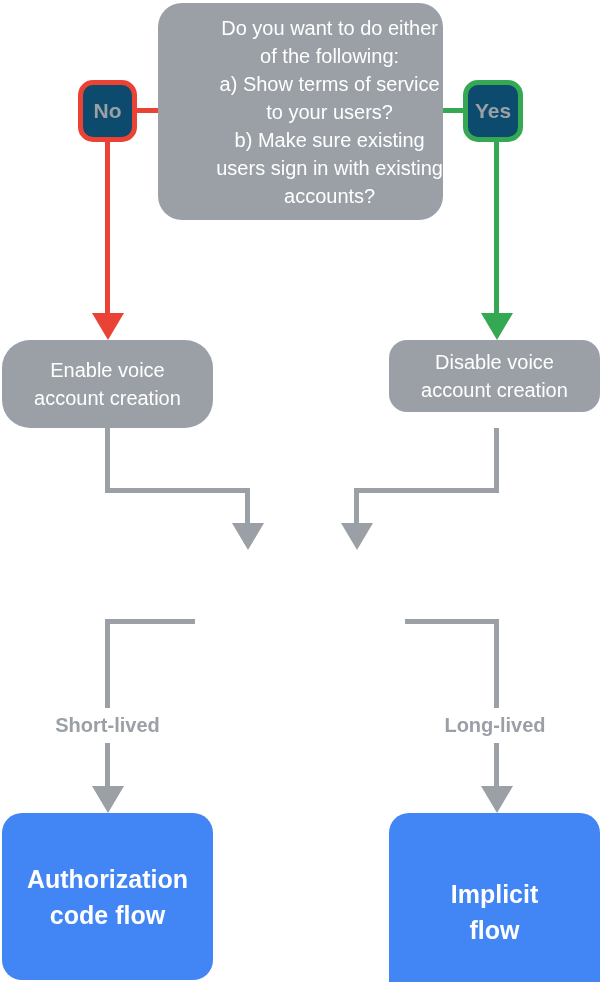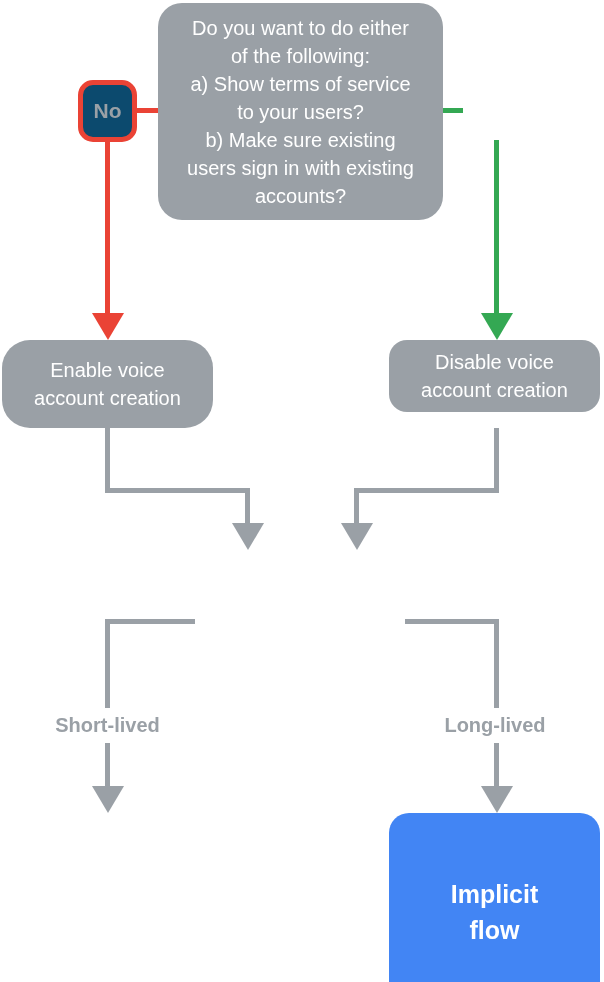--- a/index.html
+++ b/index.html
@@ -92,21 +92,21 @@
   #arrow-merge-right   { left:341px; top:523px; }
 
   #conn-short-h  { left:105px; top:619px; width:90px; height:5px; }
   #conn-short-v  { left:105px; top:619px; width:5px;  height:167px; }
   #arrow-short   { left:92px;  top:786px; }
   #conn-long-h   { left:405px; top:619px; width:94px; height:5px; }
   #conn-long-v   { left:494px; top:619px; width:5px;  height:167px; }
   #arrow-long    { left:481px; top:786px; }
 
   
-  #node-root     { left:158px; top:3px;   width:285px; height:217px; border-radius:24px; }
+  #node-root     { left:158px; top:3px;   width:285px; height:217px; border-radius:24px;justify-content:flex-end; }
   #badge-no      { left:78px;  top:80px;  width:59px;  height:62px; border:5px solid var(--red); }
   #badge-yes     { left:463px; top:80px;  width:60px;  height:62px; border:5px solid var(--green); }
   #node-enable   { left:2px;   top:340px; width:211px; height:88px; border-radius:28px; }
   #node-disable  { left:389px; top:340px; width:211px; height:72px; border-radius:18px; }
   #node-token    { left:193px; top:550px; width:214px; height:142px; border-radius:18px; }
   #label-short   { left:23px;  top:708px; width:169px; height:35px; }
   #label-long    { left:410px; top:708px; width:170px; height:35px; }
   #node-auth     { left:2px;   top:813px; width:211px; height:167px; }
   #node-implicit { left:389px; top:813px; width:211px; height:197px; }
 </style>
@@ -146,39 +146,46 @@
 to your users?
 b) Make sure existing
 users sign in with existing
 accounts?</div>
   </div>
 
   <div class="node badge" id="badge-no">
     <span class="node-text">No</span>
   </div>
 
+  <div class="node badge" id="badge-yes">
+    <span class="node-text">Yes</span>
+  </div>
 
   <div class="node gray-node" id="node-enable">
     <div class="node-text">Enable voice
 account creation</div>
   </div>
 
   <div class="node gray-node" id="node-disable">
     <div class="node-text">Disable voice
 account creation</div>
   </div>
 
 
   <div class="edge-label" id="label-long">
     <span class="node-text">Long-lived</span>
   </div>
 
   <div class="edge-label" id="label-short">
     <span class="node-text">Short-lived</span>
   </div>
 
+  <div class="node blue-node" id="node-auth">
+    <div class="node-text">Authorization
+code flow</div>
+  </div>
 
   <div class="node blue-node" id="node-implicit">
     <div class="node-text">Implicit
 flow</div>
   </div>
 
 </div>
 
 </body></html>

